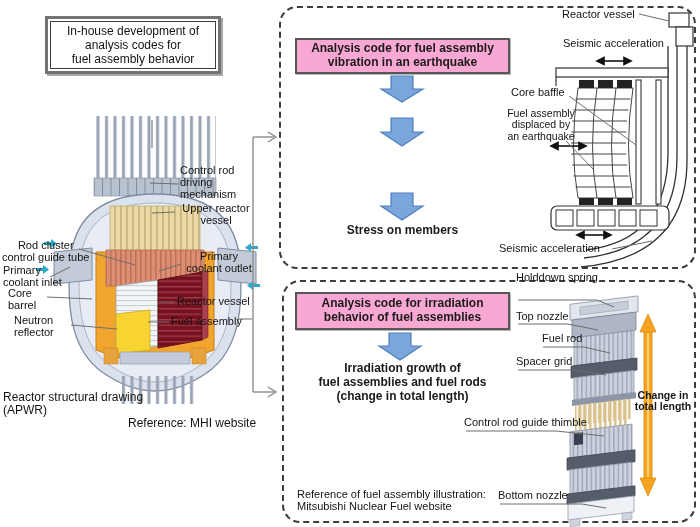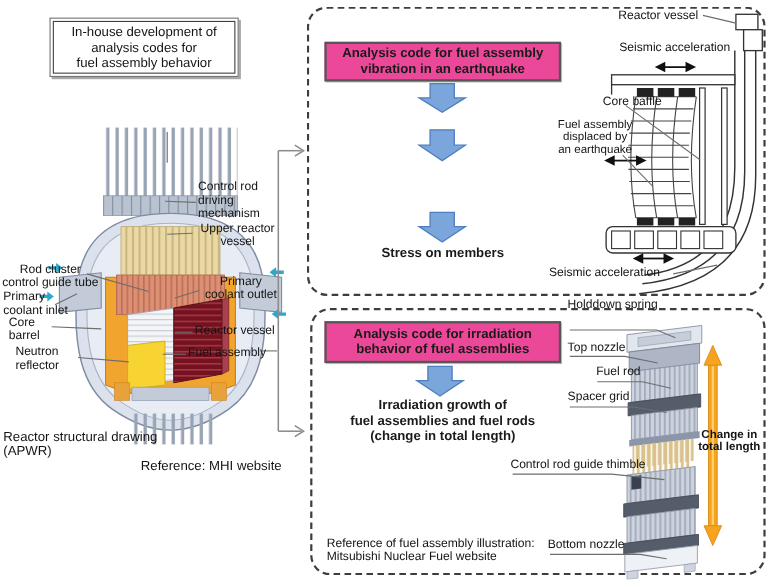--- a/index.html
+++ b/index.html
@@ -4,26 +4,26 @@
 <style>
   html,body{margin:0;padding:0;background:#fff;}
   #canvas{position:relative;width:700px;height:527px;background:#fff;overflow:hidden;
           font-family:"Liberation Sans",sans-serif;}
   #bg{position:absolute;left:0;top:0;z-index:2;}
   .panel{position:absolute;border:2px dashed #3d3d3d;border-radius:18px;z-index:1;background:transparent;}
   .lbl{position:absolute;font-size:11px;line-height:1.08;color:#141414;white-space:pre-line;z-index:3;}
   .sm{font-size:10.5px;}
   .b{font-weight:bold;}
   .ctr{text-align:center;}
-  .codebox{position:absolute;border:2px solid #565656;background:#ec4899;box-shadow:1px 1px 0 rgba(0,0,0,.28);
+  .codebox{position:absolute;border:2px solid #565656;background:#f9a8d4;box-shadow:1px 1px 0 rgba(0,0,0,.28);
            display:flex;align-items:center;justify-content:center;text-align:center;
            font-weight:bold;font-size:12px;line-height:1.15;color:#1a1a1a;white-space:pre-line;z-index:3;}
   .outcome{position:absolute;width:215px;text-align:center;font-weight:bold;font-size:12px;
            line-height:1.15;color:#1a1a1a;white-space:pre-line;z-index:3;}
-  .titlebox{position:absolute;left:45px;top:16px;width:166px;background:#fff;border:1px solid #737373;
+  .titlebox{position:absolute;left:45px;top:16px;width:166px;background:#fff;border:3px solid #737373;
             padding:2px;box-shadow:2px 2px 0 #a8a8a8;z-index:3;}
   .titlebox .inner{border:1px solid #3f3f3f;text-align:center;font-size:12px;line-height:1.17;
             color:#141414;padding:2px 2px;white-space:pre-line;}
   .cap{font-size:12px;}
 </style>
 </head>
 <body>
 
 <div id="canvas">
 
@@ -250,21 +250,21 @@
   <div class="lbl cap" style="left:3px;top:391px;">Reactor structural drawing
 (APWR)</div>
   <div class="lbl cap" style="left:128px;top:417px;">Reference: MHI website</div>
 
   <div class="codebox" style="left:295px;top:38px;width:211px;height:32px;">Analysis code for fuel assembly
 vibration in an earthquake</div>
   <div class="outcome" style="left:295px;top:224px;">Stress on members</div>
 
   <div class="lbl" style="left:562px;top:9px;">Reactor vessel</div>
   <div class="lbl" style="left:563px;top:38px;">Seismic acceleration</div>
-  <div class="lbl" style="left:511px;top:87px;margin-left:37px;">Core baffle</div>
+  <div class="lbl" style="left:511px;top:87px;">Core baffle</div>
   <div class="lbl sm ctr" style="left:504px;top:108px;width:74px;">Fuel assembly
 displaced by
 an earthquake</div>
   <div class="lbl" style="left:499px;top:243px;">Seismic acceleration</div>
 
   <div class="codebox" style="left:295px;top:292px;width:211px;height:34px;">Analysis code for irradiation
 behavior of fuel assemblies</div>
   <div class="outcome" style="left:295px;top:362px;">Irradiation growth of
 fuel assemblies and fuel rods
 (change in total length)</div>

